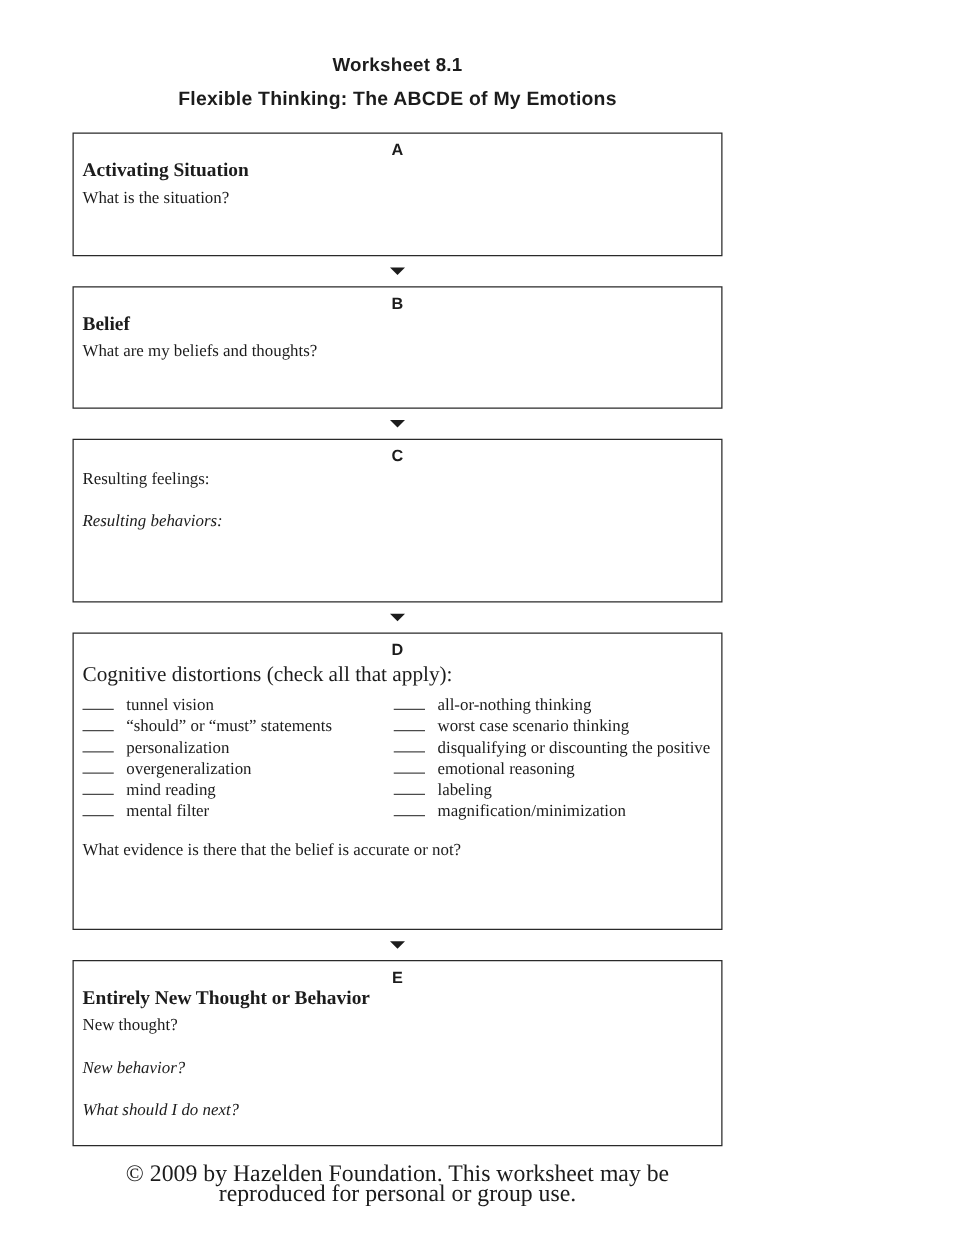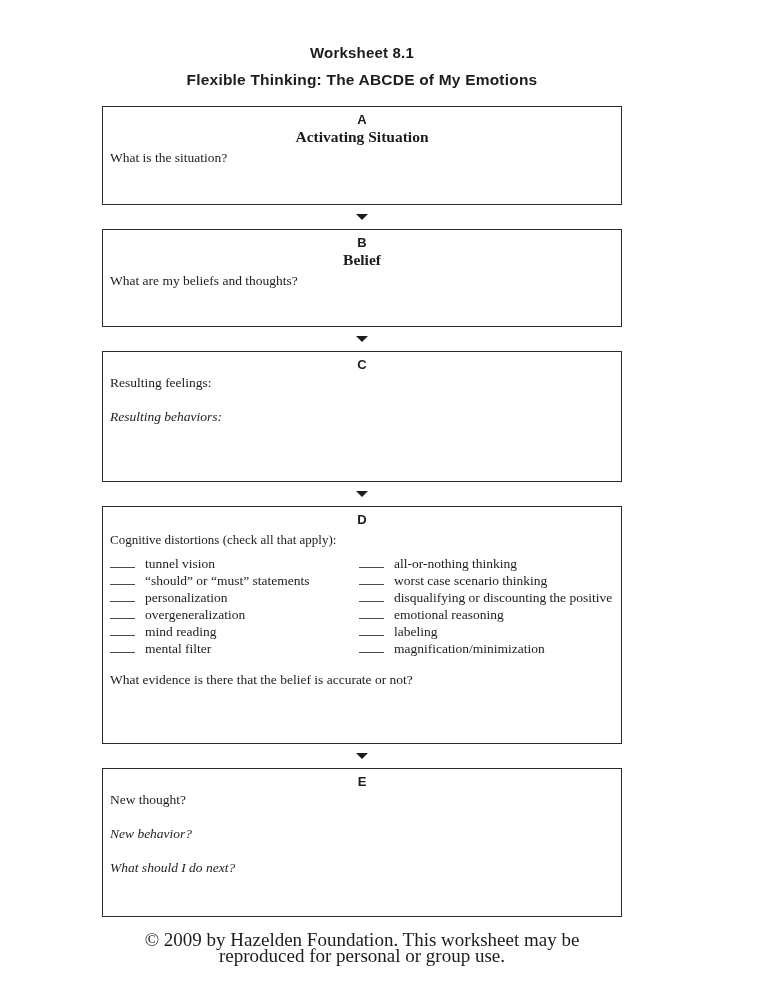--- a/index.html
+++ b/index.html
@@ -10,21 +10,20 @@
     overflow: hidden;
     font-family: "Liberation Serif", serif;
     color: #1c1c1c;
     position: relative;
   }
   .page {
     width: 636px;
     height: 994px;
     background: #ffffff;
     padding-top: 44px;
-    margin-left: 44px;
   }
   .title-block { text-align: center; }
   .title-line1 {
     font-family: "Liberation Sans", sans-serif;
     font-weight: bold;
     font-size: 15px;
     line-height: 18px;
     letter-spacing: 0.2px;
   }
   .title-line2 {
@@ -50,21 +49,20 @@
   .box-d { height: 238px; }
   .box-e { height: 149px; }
   .letter {
     text-align: center;
     font-family: "Liberation Sans", sans-serif;
     font-weight: bold;
     font-size: 13px;
     line-height: 15px;
   }
   .heading {
-    text-align: center;
     font-family: "Liberation Serif", serif;
     font-weight: bold;
     font-size: 15.5px;
     line-height: 20px;
   }
   .prompt {
     font-size: 13.5px;
     line-height: 15px;
     margin-top: 3px;
   }
@@ -75,21 +73,21 @@
     align-items: center;
     justify-content: center;
   }
   .arrow-down {
     width: 0; height: 0;
     border-left: 6px solid transparent;
     border-right: 6px solid transparent;
     border-top: 6px solid #1c1c1c;
   }
   .intro {
-    font-size: 13px;
+    font-size: 17px;
     line-height: 17px;
     margin-top: 4px;
   }
   .checklist {
     display: grid;
     grid-template-columns: 249px 1fr;
     column-gap: 0;
     margin-top: 7px;
   }
   .check-col { display: block; }
@@ -185,20 +183,21 @@
 
       <div class="question">What evidence is there that the belief is accurate or not?</div>
     </div>
 
     <div class="connector">
       <span class="arrow-down"></span>
     </div>
 
     <div class="box box-e">
       <div class="letter">E</div>
+      <div class="heading">Entirely New Thought or Behavior</div>
       <div class="prompt">New thought?</div>
       <div class="prompt spaced">New behavior?</div>
       <div class="prompt spaced">What should I do next?</div>
     </div>
 
     <div class="footer">© 2009 by Hazelden Foundation. This worksheet may be reproduced for personal or group use.</div>
 
   </div>
 </div>
 

